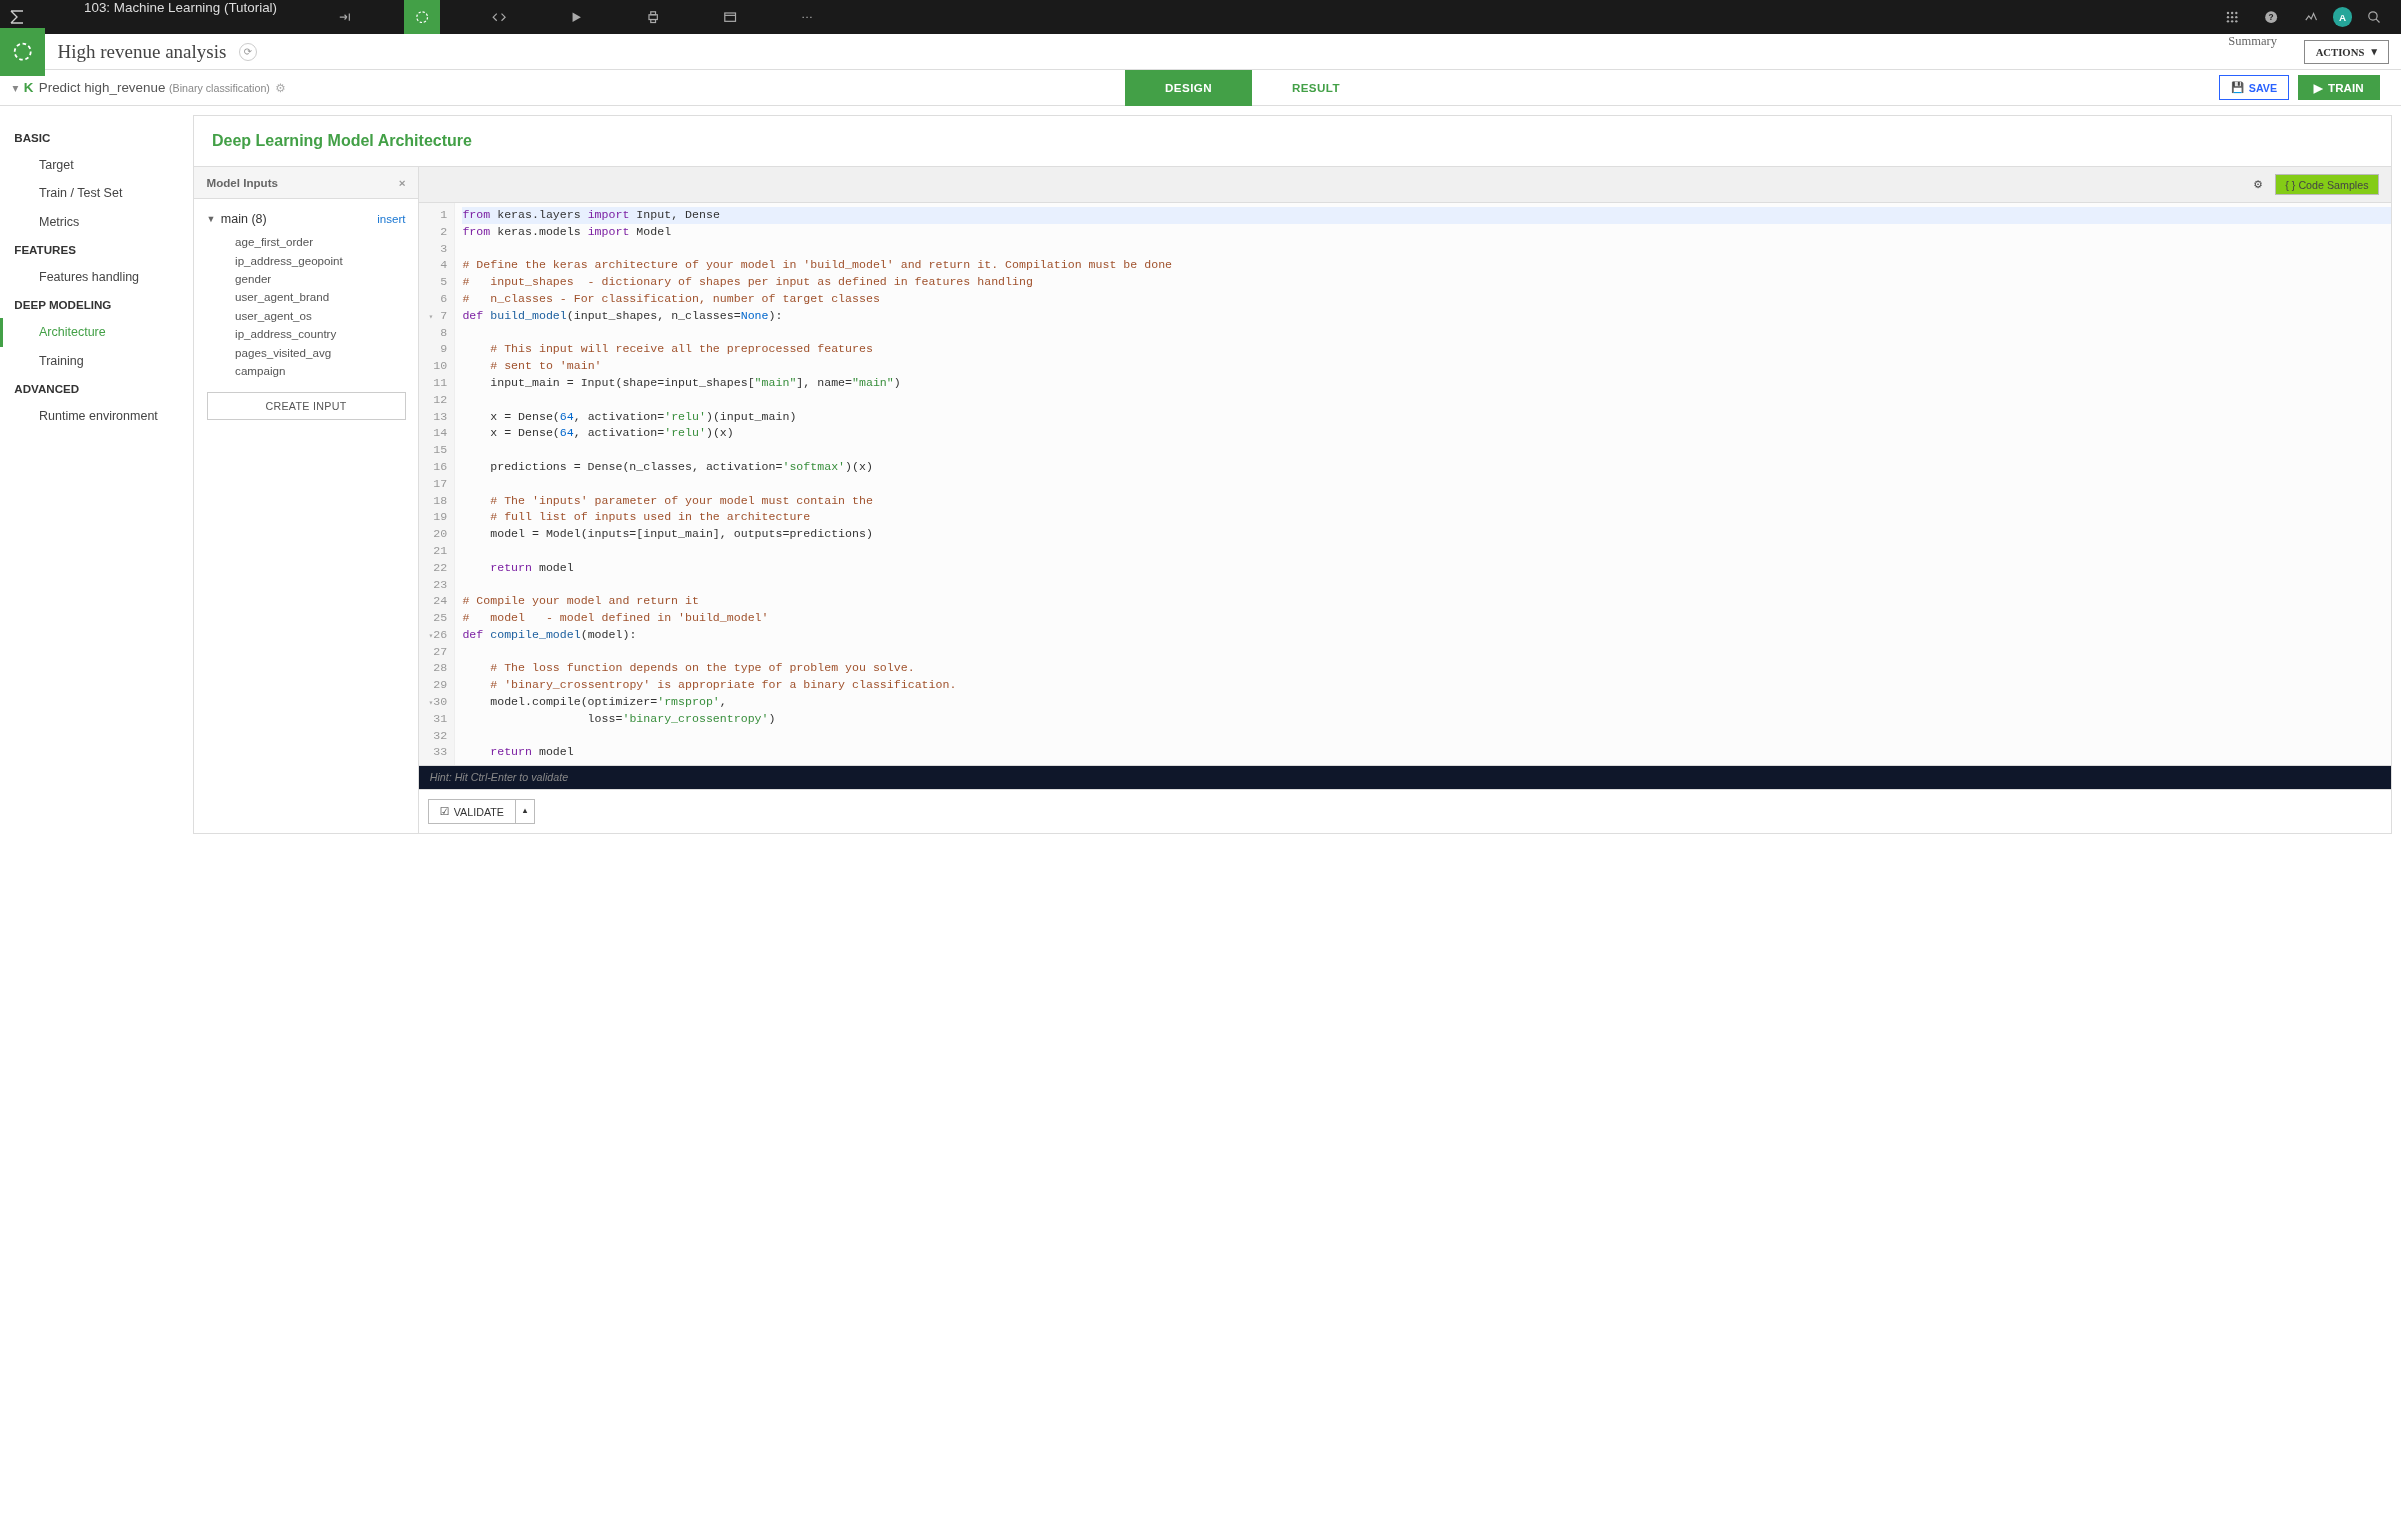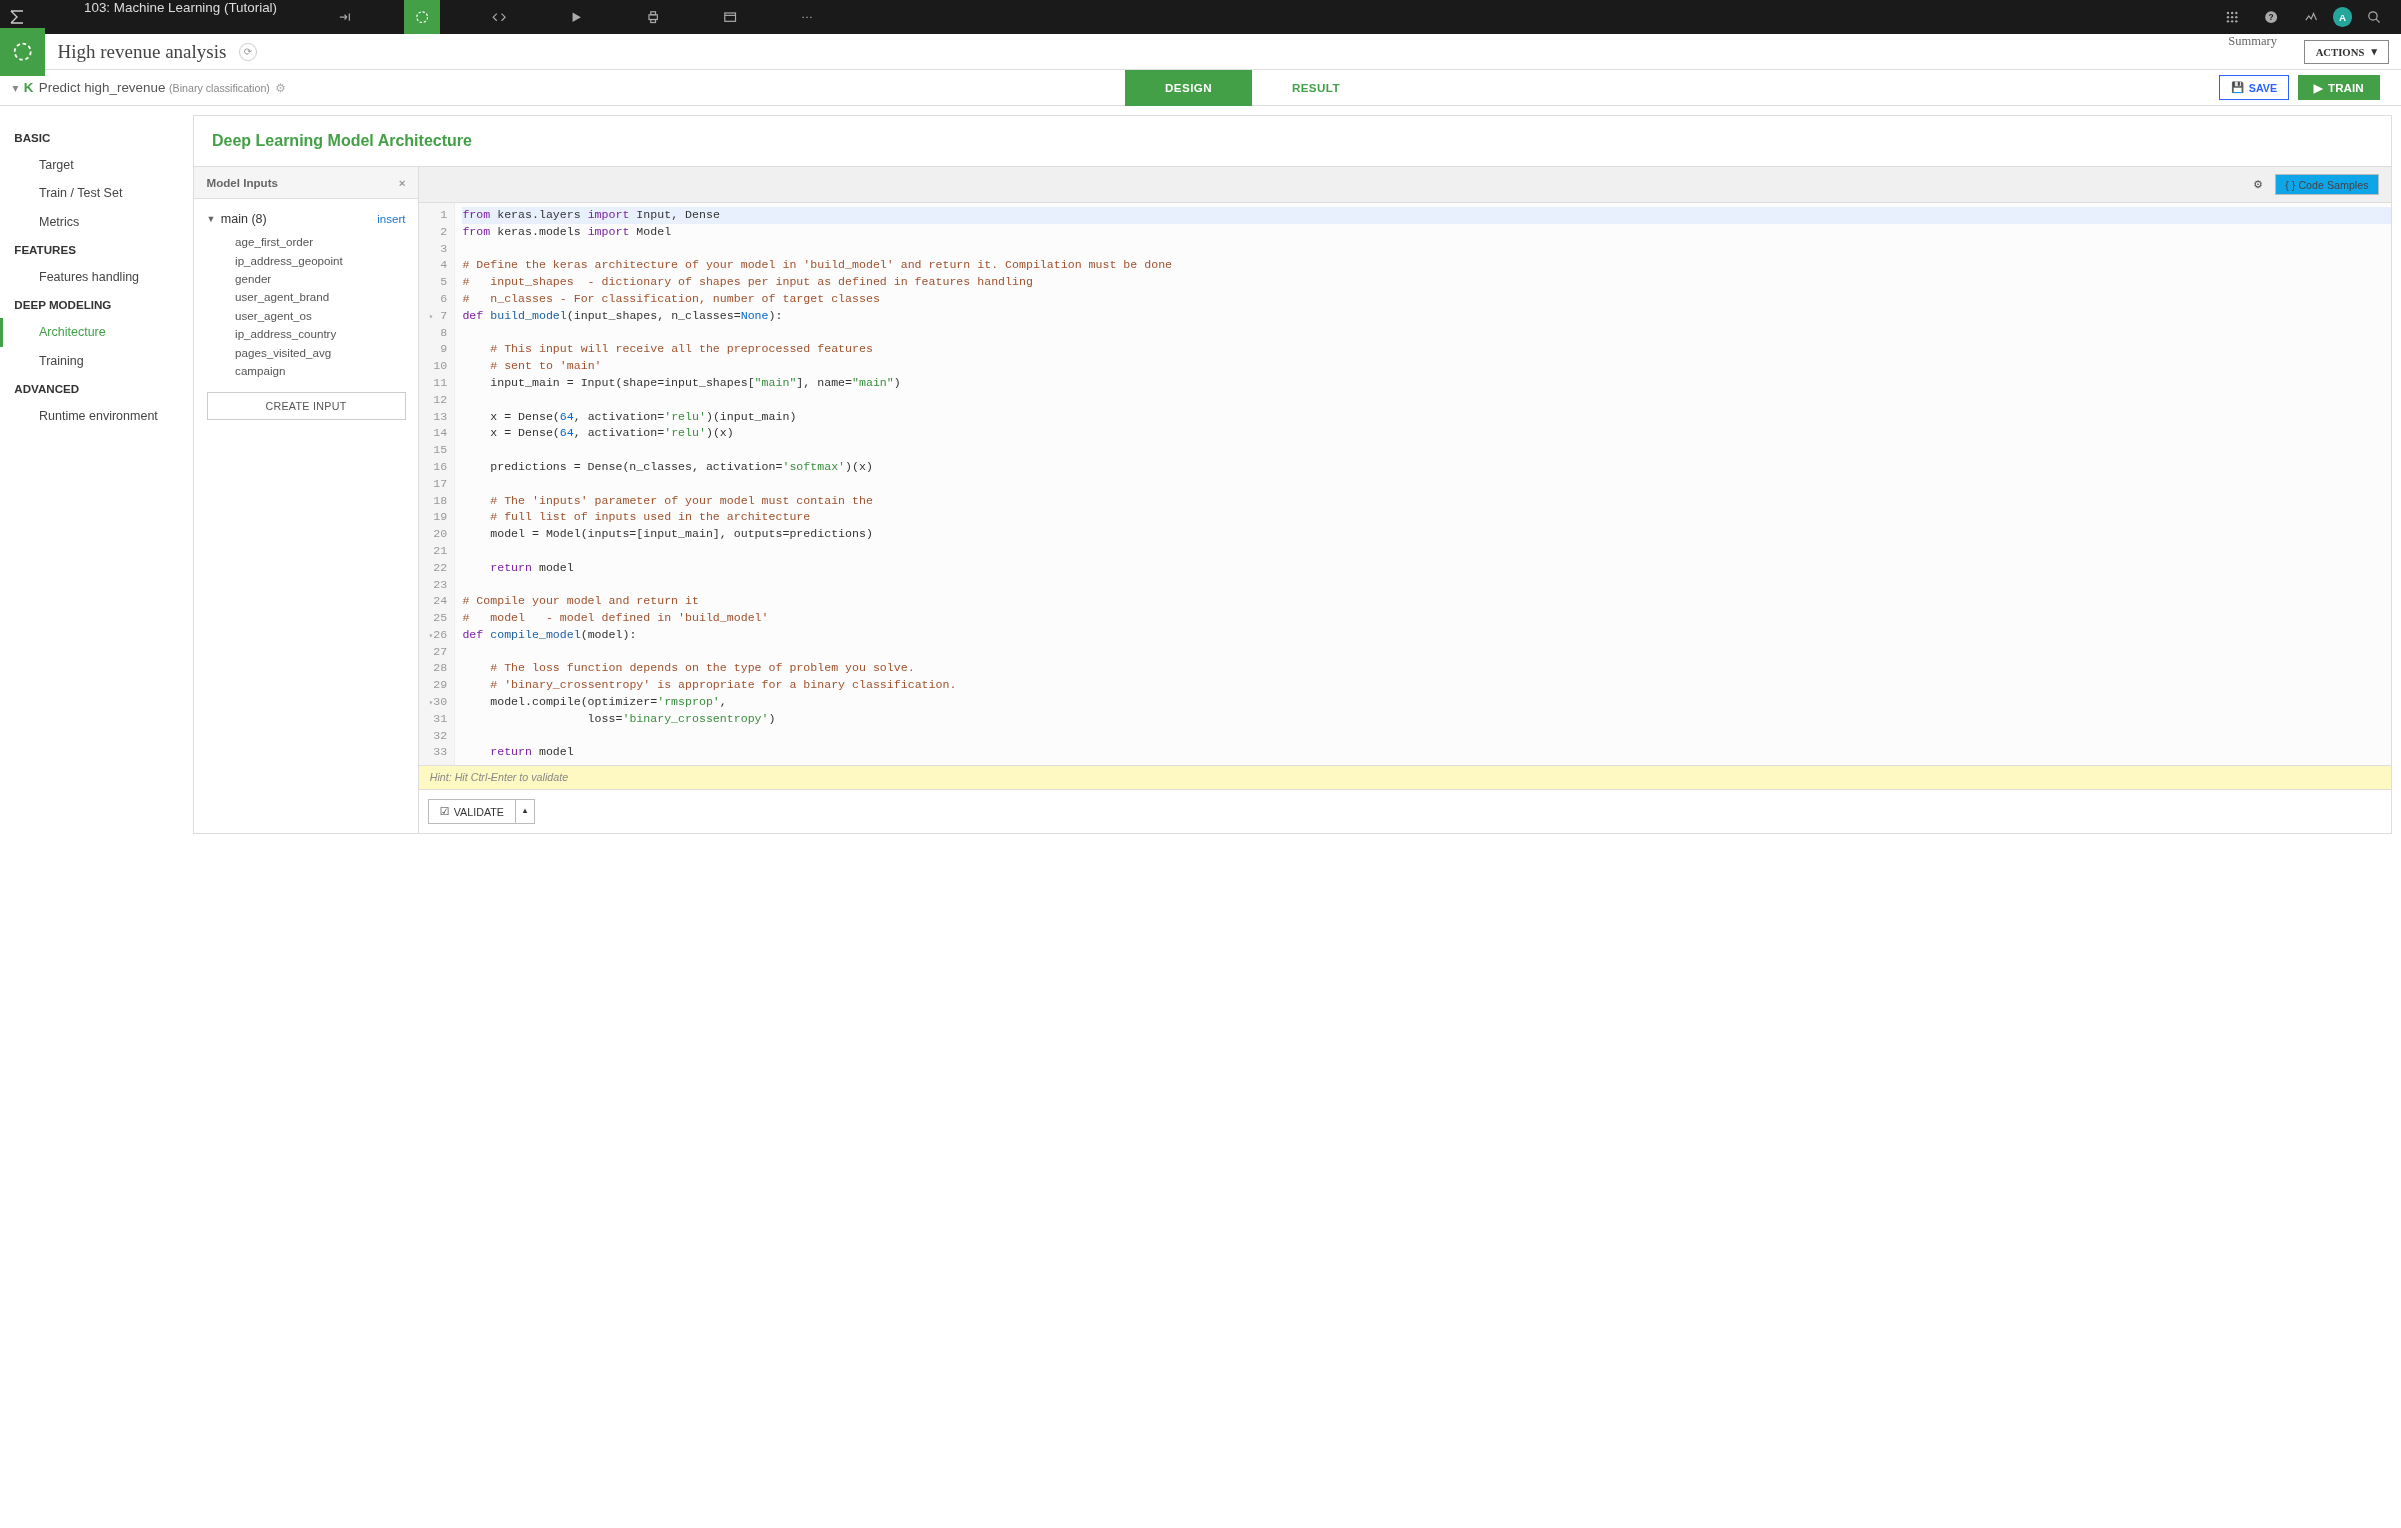--- a/index.html
+++ b/index.html
@@ -48,32 +48,32 @@
 .inputs-close { margin-left:auto; color:#999; cursor:pointer; }
 .inputs-content { padding:12.5px; }
 .input-group { display:flex; align-items:center; margin-bottom:7.1px; }
 .grp-chev { color:#666; margin-right:5.4px; font-size:9px; cursor:pointer; }
 .grp-name { font-size:12.5px; color:#333; }
 .insert-link { margin-left:auto; color:#1976d2; font-size:11.6px; cursor:pointer; }
 .input-item { font-size:11.6px; color:#555; padding:2.7px 0 2.7px 28.6px; }
 .create-input { border:0.9px solid #ccc; padding:7.1px; text-align:center; font-size:10.7px; color:#555; margin-top:12.5px; cursor:pointer; letter-spacing:0.3px; }
 .code-col { flex:1; background:#f9f9f9; display:flex; flex-direction:column; }
 .code-toolbar { background:#f0f0f0; padding:7.1px 12.5px; display:flex; justify-content:flex-end; gap:9px; border-bottom:0.9px solid #ddd; }
-.ct-btn { border:0.9px solid #bbb; background:#0ea5e9; padding:3.6px 9px; font-size:10.7px; color:#444; cursor:pointer; }
+.ct-btn { border:0.9px solid #bbb; background:#84cc16; padding:3.6px 9px; font-size:10.7px; color:#444; cursor:pointer; }
 .code-editor { display:flex; font-family:"Courier New",monospace; font-size:11.6px; background:#fcfcfc; flex:1; }
 .gutter { background:#f5f5f5; color:#999; text-align:right; padding:3.6px 7.1px 3.6px 3.6px; user-select:none; border-right:0.9px solid #eee; line-height:1.45; }
 .gutter-mark { display:inline-block; width:10.7px; color:#aaa; font-size:8px; }
 .code-lines { padding:3.6px 0 3.6px 7.1px; line-height:1.45; white-space:pre; overflow-x:auto; flex:1; }
 .kw { color:#7b1fa2; }
 .fn { color:#1b5e9e; }
 .cm { color:#a0522d; }
 .st { color:#388e3c; }
 .nm { color:#0066cc; }
 .line1 { background:#e8f0fe; display:inline-block; width:100%; }
-.hint { background:#fef9c3; color:#888; font-style:italic; font-size:10.7px; padding:5.4px 10.7px; border-top:0.9px solid #ddd; }
+.hint { background:#0f172a; color:#888; font-style:italic; font-size:10.7px; padding:5.4px 10.7px; border-top:0.9px solid #ddd; }
 .validate-bar { padding:9px; border-top:0.9px solid #ddd; display:flex; gap:0; background:#fff; }
 .validate-btn { border:0.9px solid #bbb; padding:5.4px 10.7px; font-size:10.7px; background:#fff; cursor:pointer; display:flex; align-items:center; gap:4.5px; }
 .validate-drop { border:0.9px solid #bbb; border-left:none; padding:5.4px 7.1px; background:#fff; cursor:pointer; font-size:9px; }
 .ic { width:14.3px; height:14.3px; }
 </style>
 </head>
 <body>
 
 <div class="topbar">
   <div class="topbar-left">

